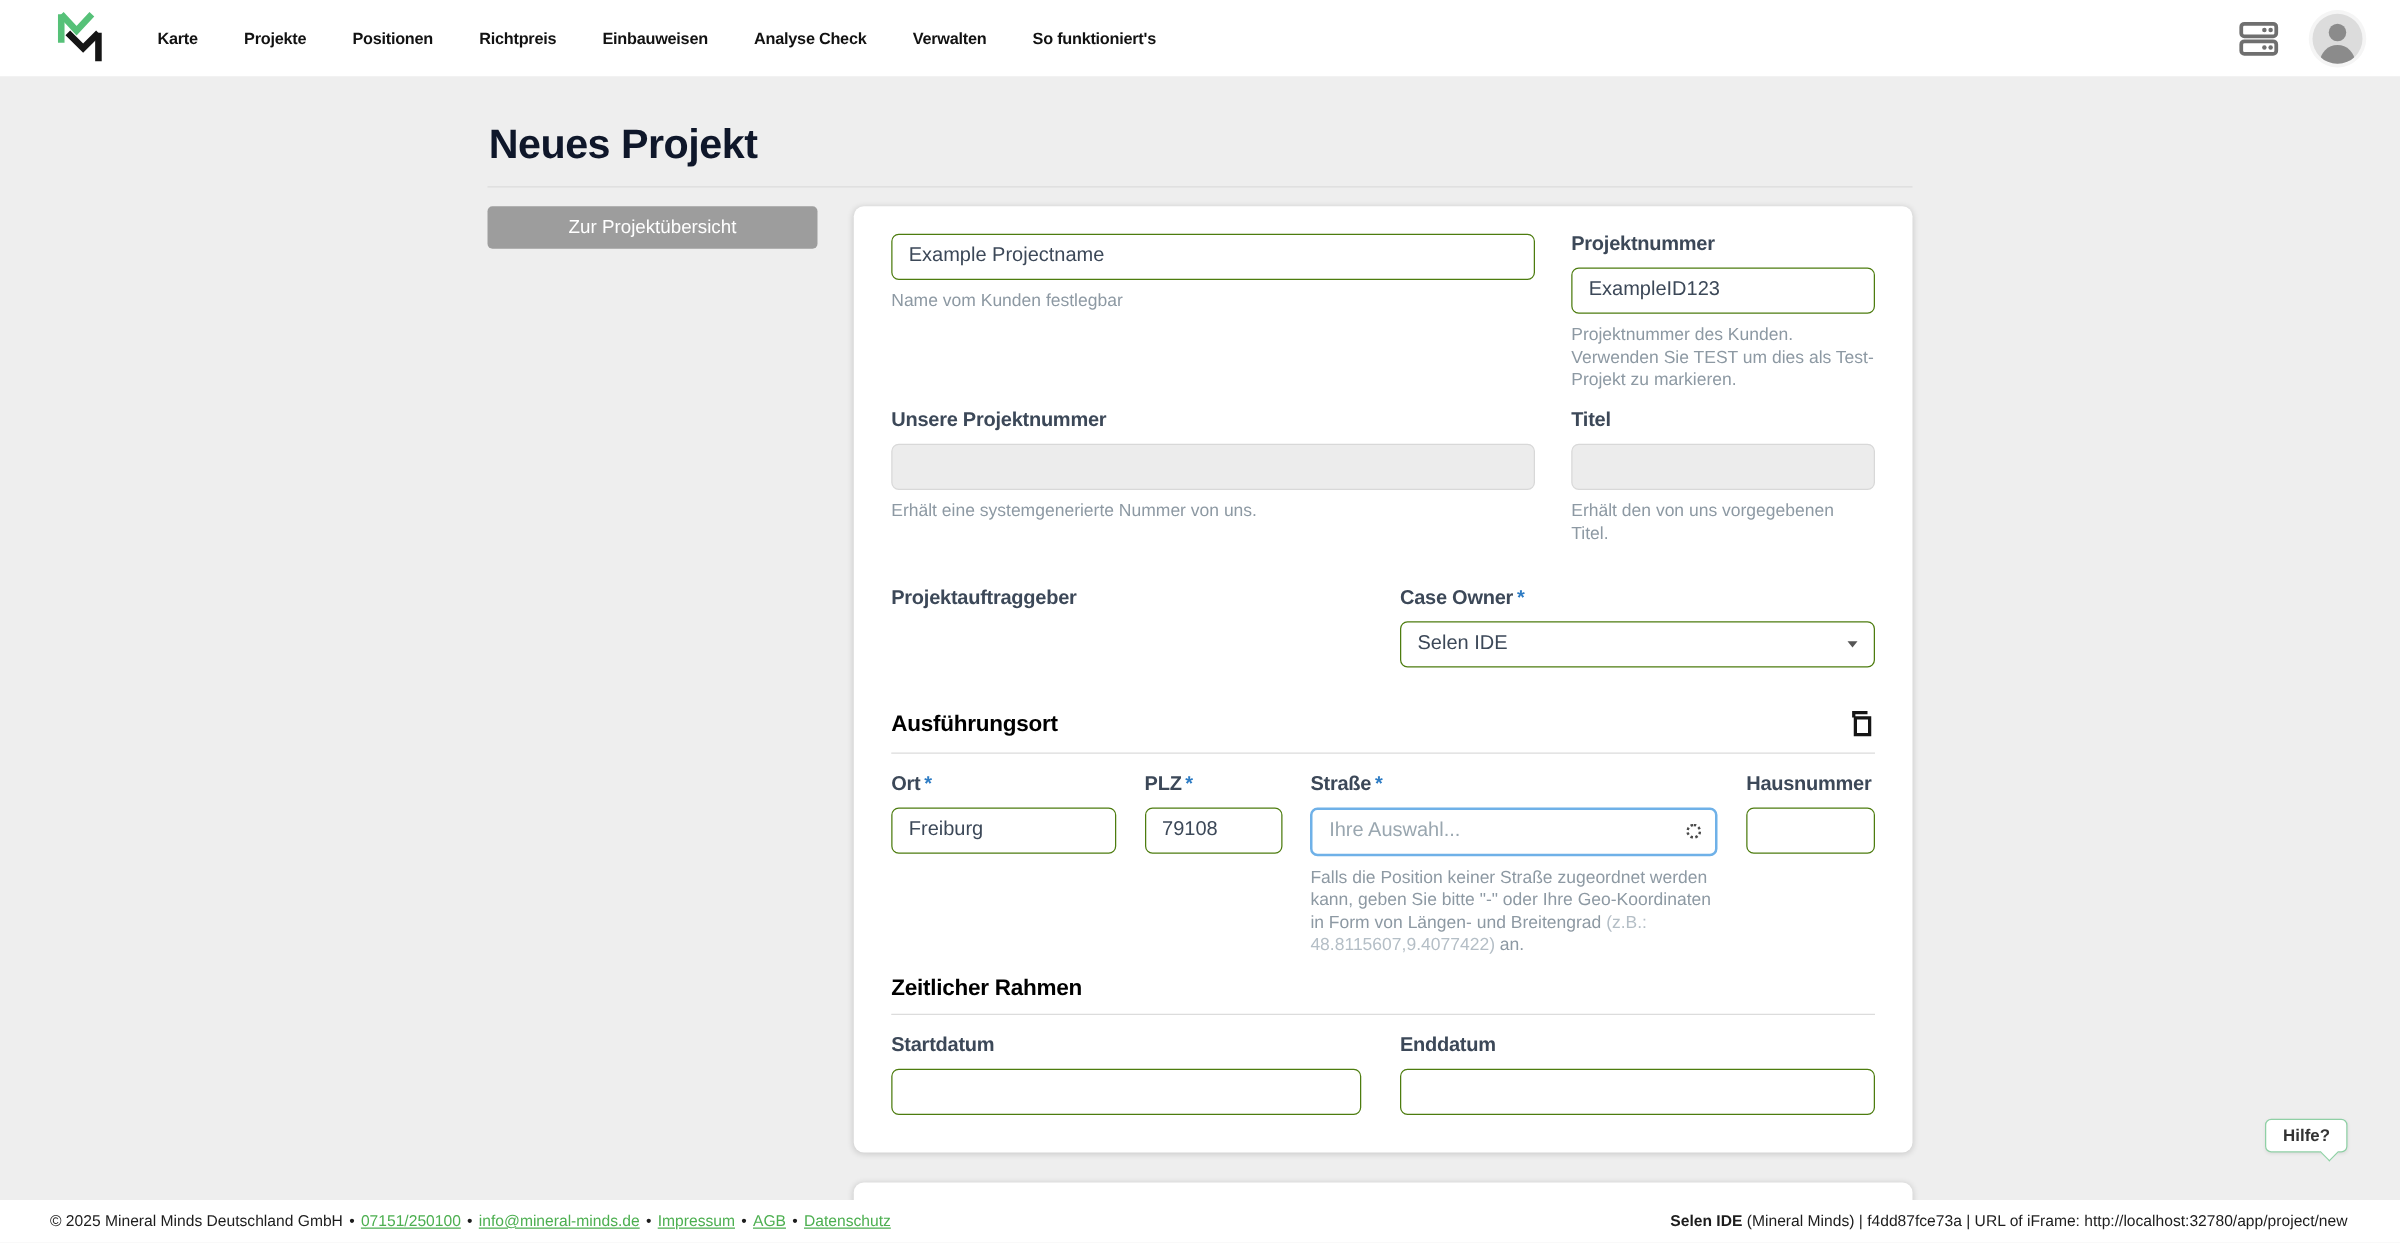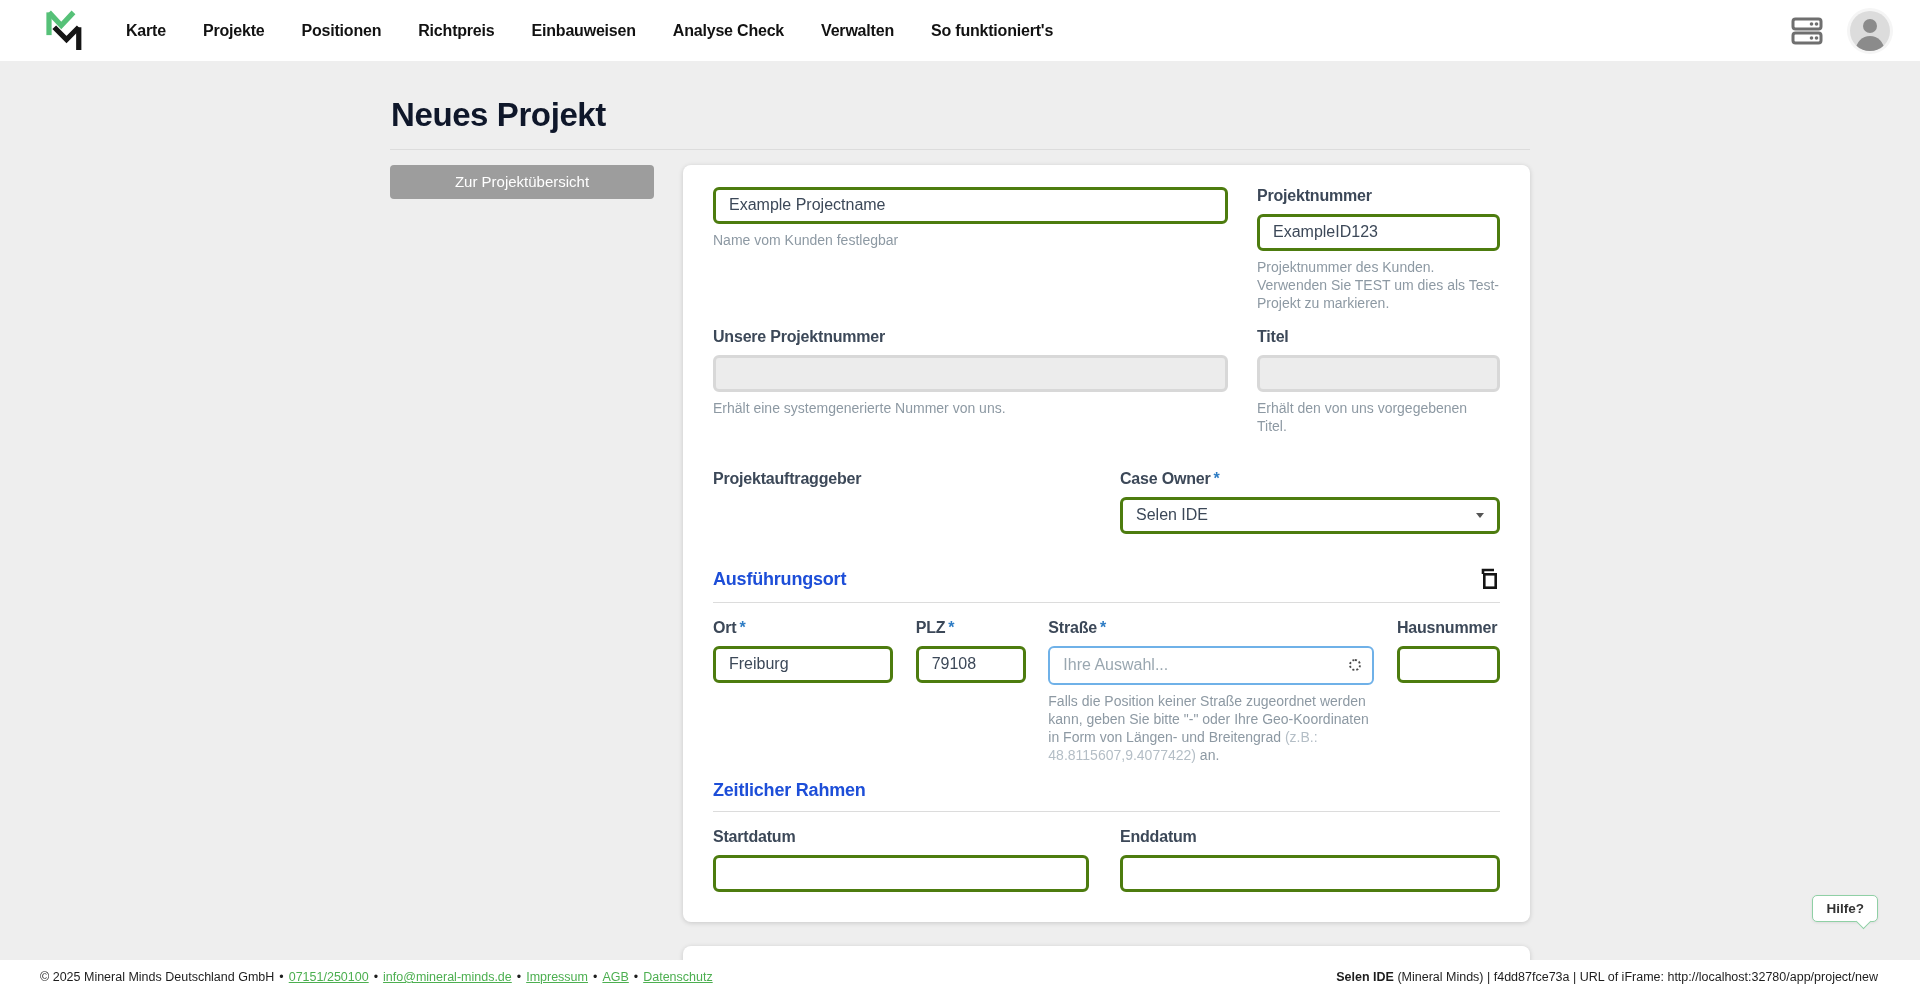--- a/index.html
+++ b/index.html
@@ -12,21 +12,21 @@
 
   
   .topbar {
     height: 61px; background: #fff;
     display: flex; align-items: center;
     padding: 0 30px 0 42px;
   }
   .logo { margin-right: 42px; display: flex; align-items: center; cursor: pointer; }
   .nav { display: flex; gap: 37px; align-items: center; }
   .nav-item {
-    font-size: 16px; font-weight: 700; color: #121212;
+    font-size: 13px; font-weight: 700; color: #121212;
     letter-spacing: -0.2px; cursor: pointer; white-space: nowrap;
   }
   .topbar-right { margin-left: auto; display: flex; align-items: center; gap: 26px; }
   .avatar {
     width: 40px; height: 40px; border-radius: 50%;
     background: #dcdcdc; position: relative; overflow: hidden; cursor: pointer;
     box-shadow: 0 0 0 3px #f5f5f5;
   }
   .avatar .head {
     position: absolute; width: 14px; height: 14px; border-radius: 50%;
@@ -64,21 +64,21 @@
   }
   .card.second { margin-top: 24px; height: 220px; padding-bottom: 0; }
 
   
   .field-label {
     display: block; font-size: 16px; font-weight: 700; color: #3c4858;
     margin-bottom: 9px; letter-spacing: -0.2px;
   }
   .req { color: #2e7cc4; font-weight: 700; margin-left: 3px; }
   .tinput {
-    width: 100%; height: 37px; border: 3px solid #4d7c0f; border-radius: 6px;
+    width: 100%; height: 37px; border: 1px solid #4d7c0f; border-radius: 6px;
     padding: 0 13px; font-size: 16px; color: #3c4858; background: #fff;
     font-family: "Liberation Sans", sans-serif; outline: none;
   }
   .tinput::placeholder { color: #9aa7b0; }
   .tinput.disabled { background: #ececec; border-color: #d8d8d8; }
   .hint { font-size: 14px; color: #8d99a3; margin-top: 7px; line-height: 1.3; }
   .hint .muted { color: #b4bec6; }
 
   .row-grid-a {
     display: grid; grid-template-columns: 515px 243px; column-gap: 29px;
@@ -87,21 +87,21 @@
   .row-grid-a.second { margin-bottom: 34px; }
   .row-halves { display: flex; justify-content: space-between; margin-bottom: 34px; }
   .row-halves .half-l { width: 376px; }
   .row-halves .half-r { width: 380px; }
 
   .section-head {
     display: flex; justify-content: space-between; align-items: center;
     padding-bottom: 10px; border-bottom: 1px solid #dcdcdc; margin-bottom: 16px;
   }
   .section-head h2 {
-    font-size: 18px; font-weight: 700; color: #1d4ed8; margin: 0;
+    font-size: 18px; font-weight: 700; color: #000000; margin: 0;
     letter-spacing: -0.2px;
   }
   .icon-btn { cursor: pointer; display: flex; align-items: center; }
 
   .row-address { display: flex; justify-content: space-between; margin-bottom: 16px; }
   .col-ort { width: 180px; }
   .col-plz { width: 110px; }
   .col-strasse { width: 326px; }
   .col-hausnr { width: 103px; }
 

